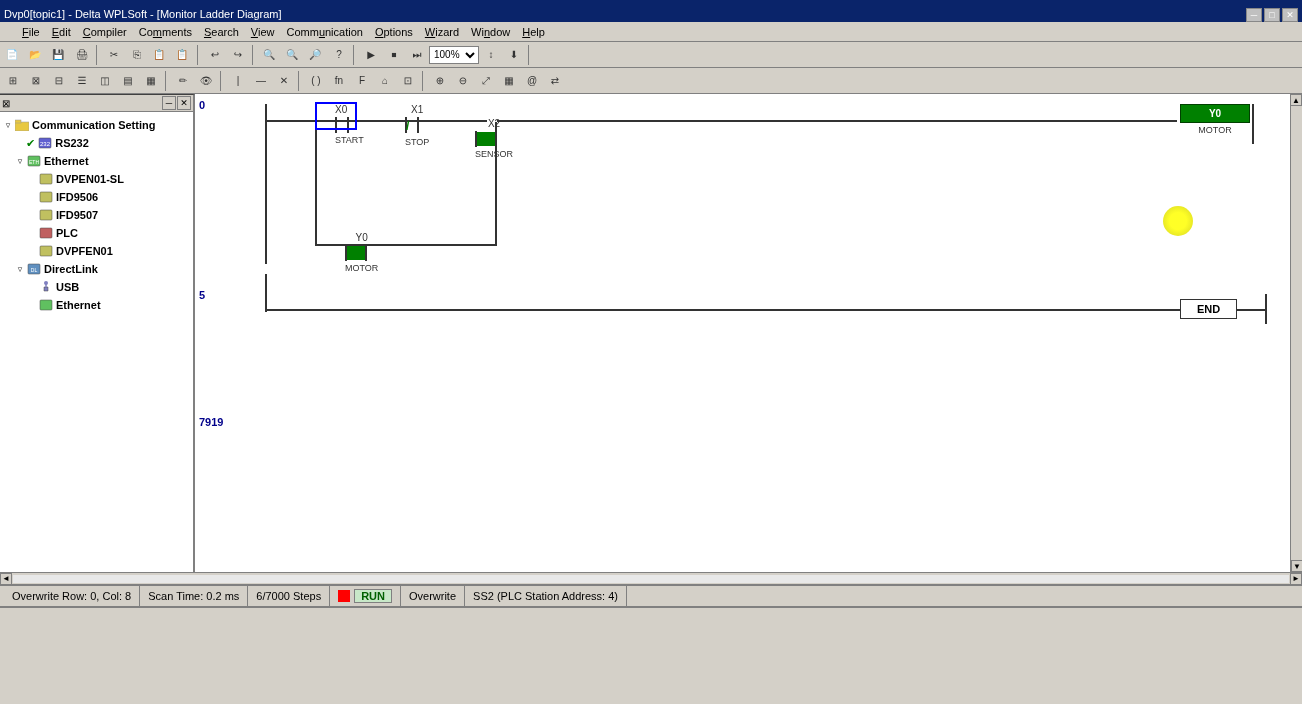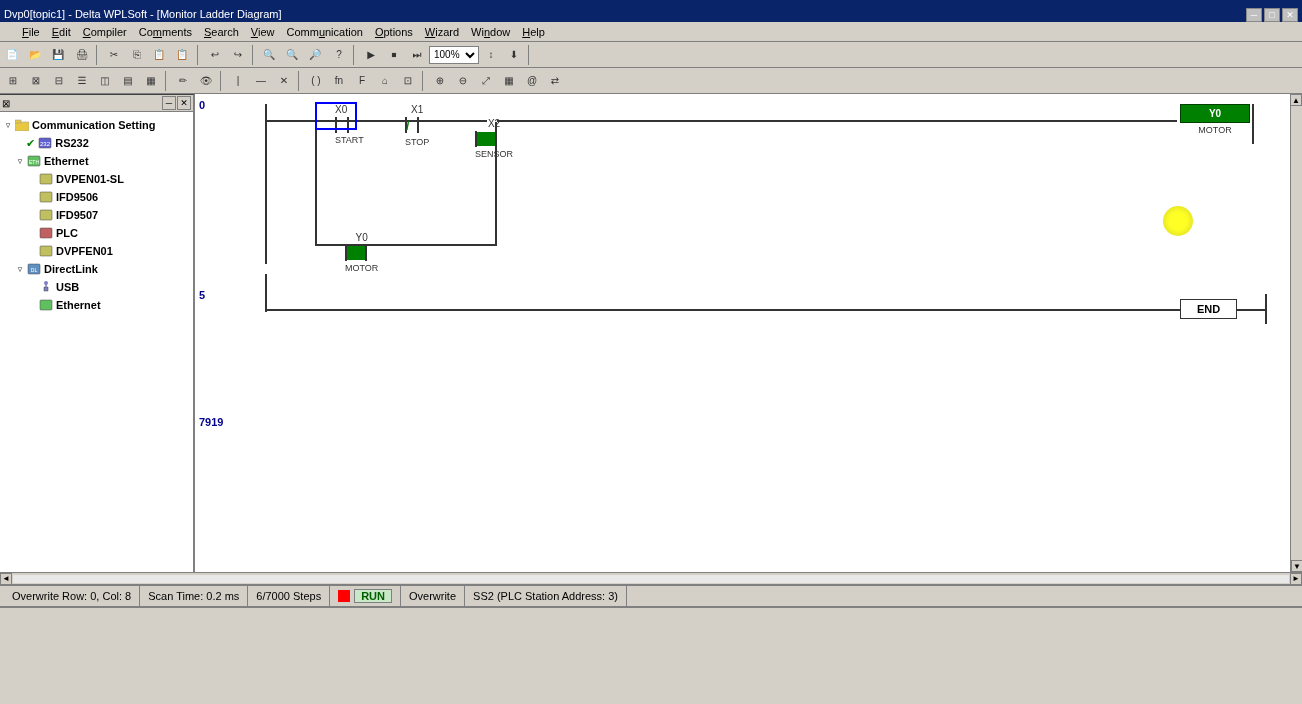--- a/index.html
+++ b/index.html
@@ -515,18 +515,18 @@
     <span>6/7000 Steps</span>
   </div>
   <div class="status-section">
     <span class="run-indicator"></span>
     <span class="run-text">RUN</span>
   </div>
   <div class="status-section">
     <span>Overwrite</span>
   </div>
   <div class="status-section">
-    <span>SS2 (PLC Station Address: 3)</span>
+    <span>SS2 (PLC Station Address: 4)</span>
   </div>
 </div>
 
 <div id="bottom-panel" style="height:92px; background:#d4d0c8; border-top:2px solid #808080;">
 </div>
 
 </body></html>

